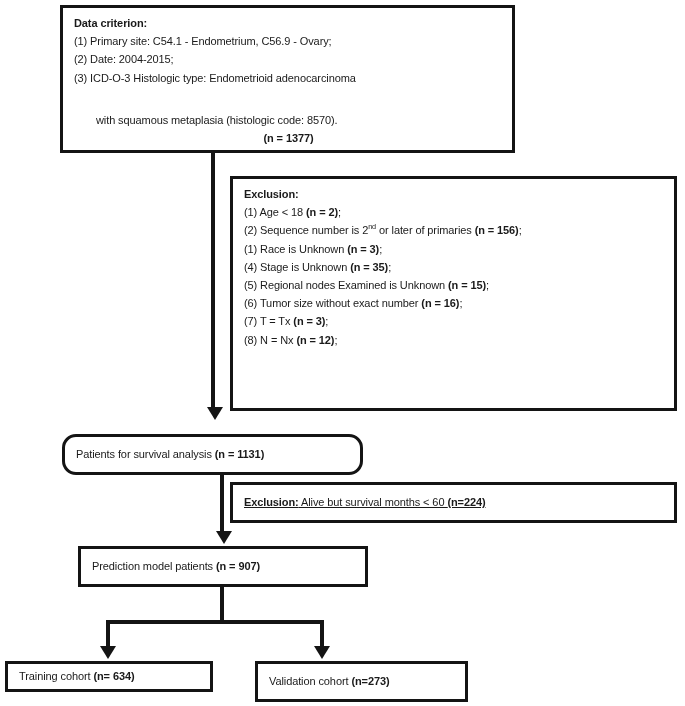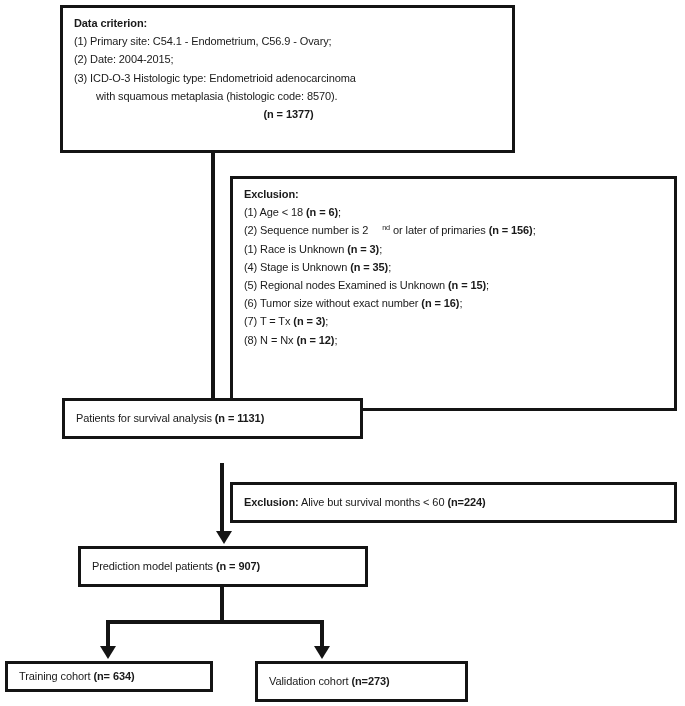--- a/index.html
+++ b/index.html
@@ -30,46 +30,46 @@
     padding: 6px 9px 6px 11px;
   }
   .line {
     font-size: 11px;
     line-height: 18.2px;
     white-space: nowrap;
     letter-spacing: -0.1px;
   }
   .line.hang {
     padding-left: 22px;
+    margin-top: 24px;
   }
   .line.center {
     text-align: center;
     padding-left: 0;
   }
   .b { font-weight: bold; }
   sup {
     font-size: 0.66em;
     vertical-align: super;
     line-height: 0;
-    padding-left: 14px;
   }
   
   .box.oneline {
     display: flex;
     align-items: center;
   }
   .box.oneline .line {
     padding-left: 11px;
   }
 
   
   #box-criterion   { left: 60px;  top: 5px;   width: 455px; height: 148px; }
   #box-exclusion1  { left: 230px; top: 176px; width: 447px; height: 235px; }
-  #box-survival    { left: 62px;  top: 398px; width: 301px; height: 41px;  }
-  #box-exclusion2  { left: 230px; top: 482px; width: 447px; height: 41px;  }
+  #box-survival    { left: 62px;  top: 434px; width: 301px; height: 41px; border-radius: 14px;  }
+  #box-exclusion2  { left: 230px; top: 482px; width: 447px; height: 41px; text-decoration: underline;  }
   #box-prediction  { left: 78px;  top: 546px; width: 290px; height: 41px;  }
   #box-training    { left: 5px;   top: 661px; width: 208px; height: 31px;  }
   #box-validation  { left: 220px; top: 661px; width: 213px; height: 41px; margin-left: 35px;  }
 
   
   .conn {
     position: absolute;
     background: #141414;
     z-index: 1;
   }
@@ -127,21 +127,21 @@
       <div class="line">(3) ICD-O-3 Histologic type: Endometrioid  adenocarcinoma</div>
       <div class="line hang">with squamous metaplasia (histologic code: 8570).</div>
       <div class="line center b">(n = 1377)</div>
     </div>
   </div>
 
   <div class="box" id="box-exclusion1">
     <div class="box-inner">
       <div class="line b">Exclusion:</div>
 
-      <div class="line"><span>(1) Age &lt; 18 </span><span class="b">(n = 6)</span><span>;</span></div>
+      <div class="line"><span>(1) Age &lt; 18 </span><span class="b">(n = 2)</span><span>;</span></div>
 
       <div class="line"><span>(2) Sequence number is 2</span><sup>nd</sup><span> or later of primaries </span><span class="b">(n = 156)</span><span>;</span></div>
 
       <div class="line"><span>(1) Race is Unknown </span><span class="b">(n = 3)</span><span>;</span></div>
 
       <div class="line"><span>(4) Stage is Unknown </span><span class="b">(n = 35)</span><span>;</span></div>
 
       <div class="line"><span>(5) Regional nodes Examined is Unknown </span><span class="b">(n = 15)</span><span>;</span></div>
 
       <div class="line"><span>(6) Tumor size without exact number </span><span class="b">(n = 16)</span><span>;</span></div>

